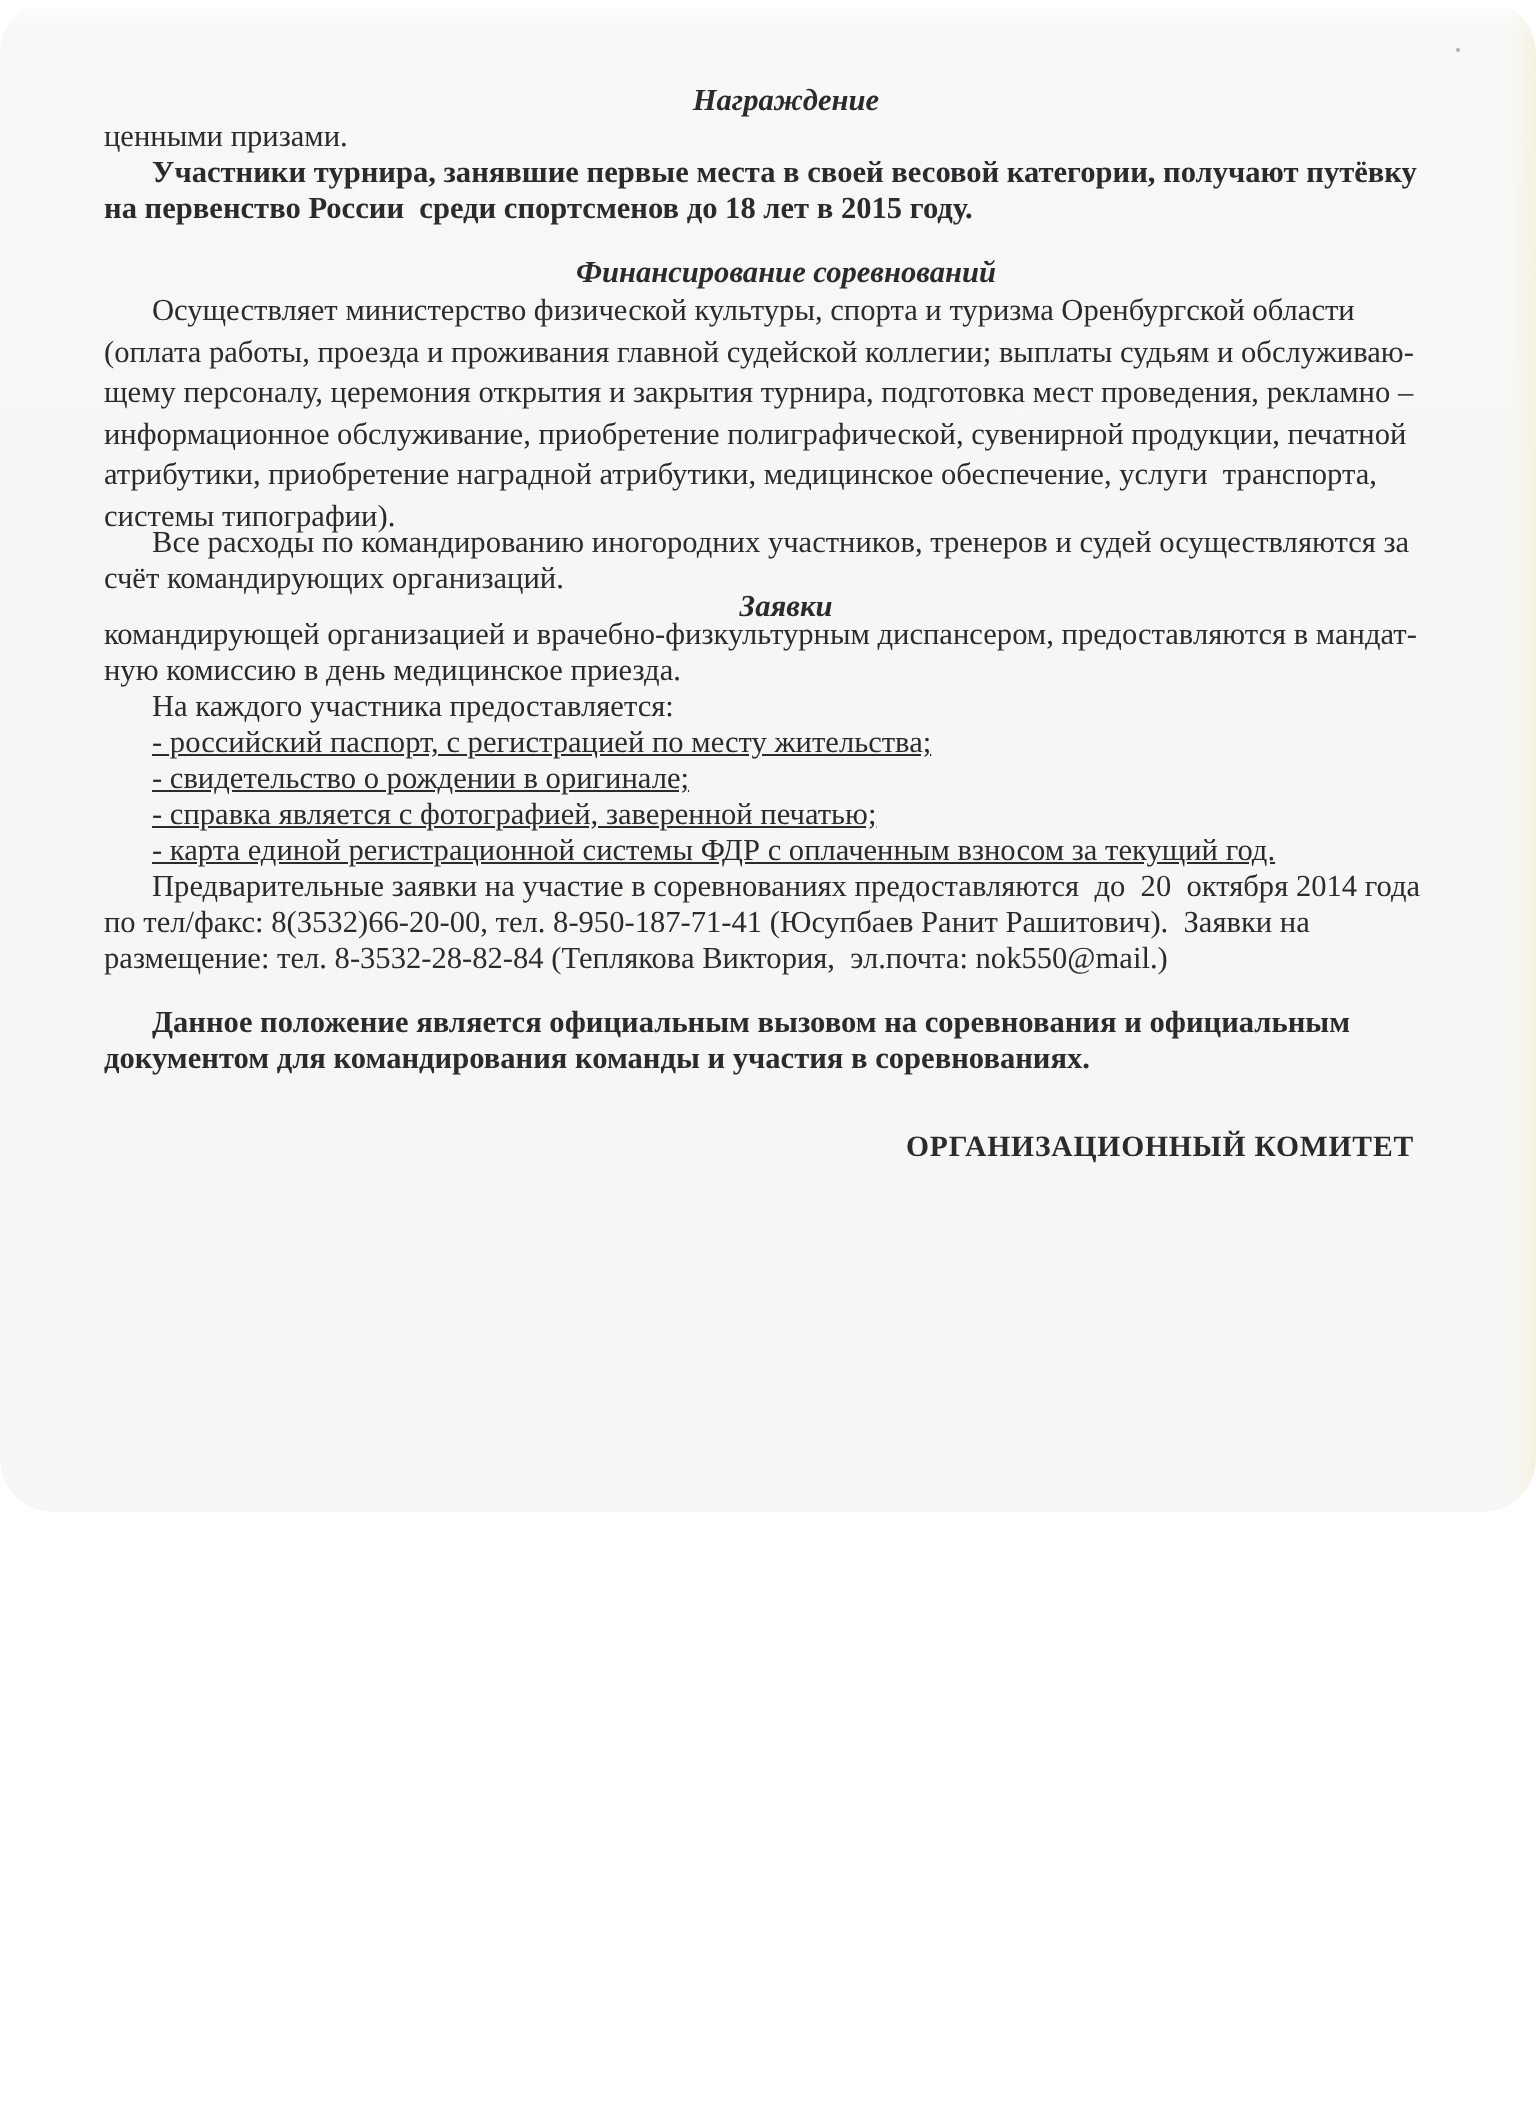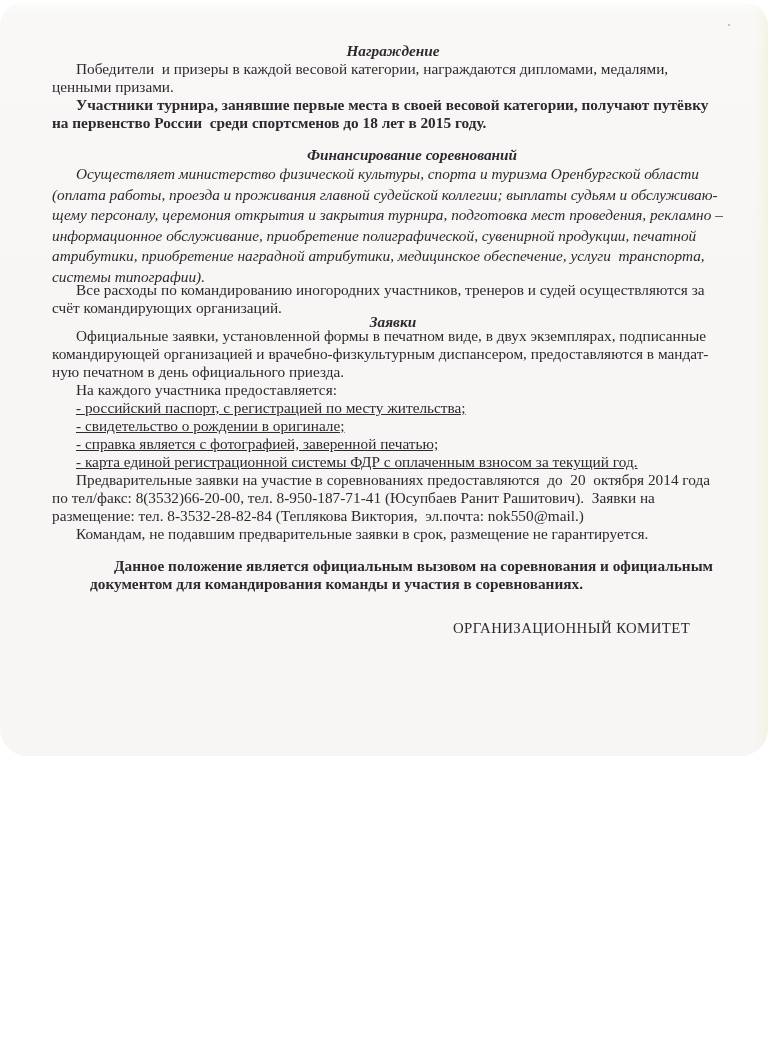--- a/index.html
+++ b/index.html
@@ -18,44 +18,43 @@
   .content {
     position:absolute; left:52px; top:42px; width:682px;
     font-family:"Liberation Serif", serif; font-size:15.3px; line-height:18px;
     color:#2b2a2f;
   }
   .hd { font-weight:bold; font-style:italic; text-align:center; }
   .line { white-space:pre; }
   .ind  { padding-left:24px; }
   .li   { padding-left:24px;text-decoration:underline; }
   .bold .line { font-weight:bold; }
-  .fin-main { line-height:20.5px;font-style:italic; }
-  .mt14 { margin-top:14px;margin-left:38px; }
+  .fin-main { line-height:20.5px; }
+  .mt14 { margin-top:14px; }
   .mt26 { margin-top:26px; }
   .mt-n4 { margin-top:-4px; }
   .mt-n6 { margin-top:-6px; }
-  .signature { font-weight:normal; font-size:14.8px; letter-spacing:0.4px;
+  .signature { font-weight:bold; font-size:14.8px; letter-spacing:0.4px;
     padding-left:401px; white-space:pre; }
   .ink-spot { position:absolute; left:119px; top:760px; width:8px; height:5px;
     background:#33312e; border-radius:55% 60% 50% 55%; transform:rotate(-18deg); }
   .speck { position:absolute; border-radius:50%; }
 </style>
 </head>
 <body>
 
 <div class="page">
   <div class="top-light"></div>
   <div class="right-tint"></div>
 
   <div class="content">
 
     <section>
       <div class="hd">Награждение</div>
       <div class="para">
-        <div class="line ind">Победители  и призеры в каждой весовой категории, награждаются дипломами, медалями,</div>
         <div class="line">ценными призами.</div>
       </div>
       <div class="para bold">
         <div class="line ind">Участники турнира, занявшие первые места в своей весовой категории, получают путёвку</div>
         <div class="line">на первенство России  среди спортсменов до 18 лет в 2015 году.</div>
       </div>
     </section>
 
     <section>
       <div class="hd mt14">Финансирование соревнований</div>
@@ -69,40 +68,36 @@
       </div>
       <div class="para mt-n6">
         <div class="line ind">Все расходы по командированию иногородних участников, тренеров и судей осуществляются за</div>
         <div class="line">счёт командирующих организаций.</div>
       </div>
     </section>
 
     <section>
       <div class="hd mt-n4">Заявки</div>
       <div class="para mt-n4">
-        <div class="line ind">Официальные заявки, установленной формы в печатном виде, в двух экземплярах, подписанные</div>
         <div class="line">командирующей организацией и врачебно-физкультурным диспансером, предоставляются в мандат-</div>
-        <div class="line">ную печатном в день официального приезда.</div>
+        <div class="line">ную комиссию в день медицинское приезда.</div>
       </div>
       <div class="para">
         <div class="line ind">На каждого участника предоставляется:</div>
       </div>
       <div class="para">
         <div class="line li">- российский паспорт, с регистрацией по месту жительства;</div>
         <div class="line li">- свидетельство о рождении в оригинале;</div>
         <div class="line li">- справка является с фотографией, заверенной печатью;</div>
         <div class="line li">- карта единой регистрационной системы ФДР с оплаченным взносом за текущий год.</div>
       </div>
       <div class="para">
         <div class="line ind">Предварительные заявки на участие в соревнованиях предоставляются  до  20  октября 2014 года</div>
         <div class="line">по тел/факс: 8(3532)66-20-00, тел. 8-950-187-71-41 (Юсупбаев Ранит Рашитович).  Заявки на</div>
         <div class="line">размещение: тел. 8-3532-28-82-84 (Теплякова Виктория,  эл.почта: nok550@mail.)</div>
-      </div>
-      <div class="para">
-        <div class="line ind">Командам, не подавшим предварительные заявки в срок, размещение не гарантируется.</div>
       </div>
     </section>
 
     <div class="para bold mt14">
       <div class="line ind">Данное положение является официальным вызовом на соревнования и официальным</div>
       <div class="line">документом для командирования команды и участия в соревнованиях.</div>
     </div>
 
     <div class="signature mt26">ОРГАНИЗАЦИОННЫЙ КОМИТЕТ</div>
   </div>

